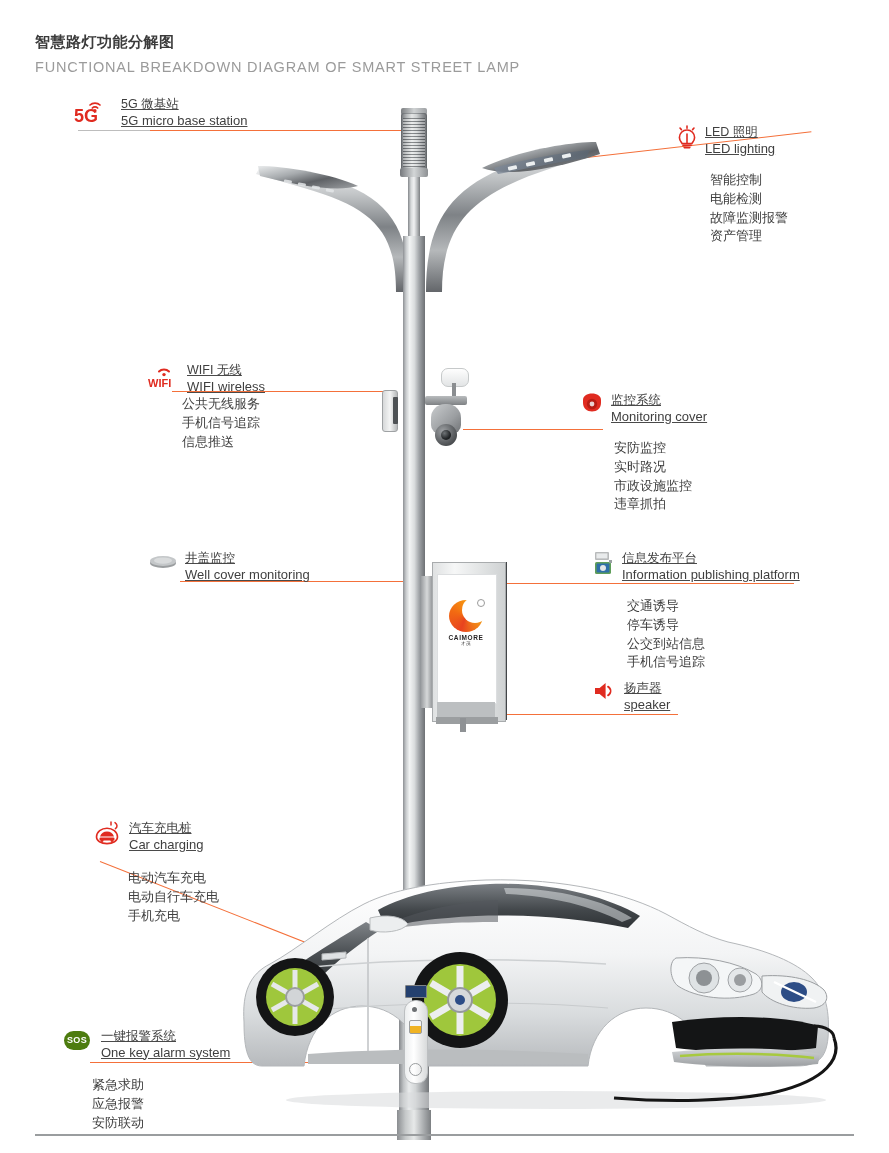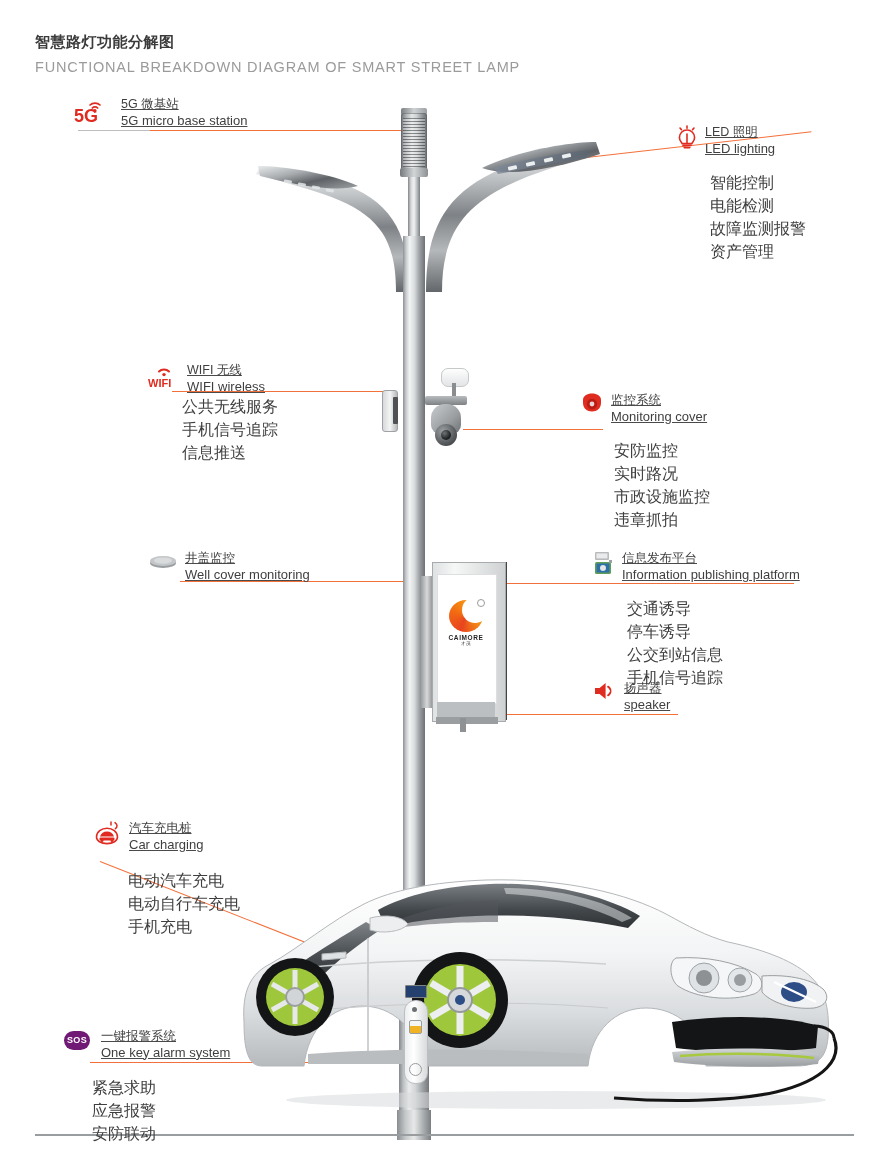--- a/index.html
+++ b/index.html
@@ -16,21 +16,21 @@
   .hdr-cn{font-size:15px;font-weight:bold;color:#3b3b3b;letter-spacing:.5px;line-height:1.3;}
   .hdr-en{font-size:14.5px;color:#9b9b9b;letter-spacing:.8px;margin-top:7px;line-height:1.2;}
 
   
   .callout{position:absolute;}
   .co-head{display:flex;align-items:flex-start;gap:7px;}
   .co-ico{flex:0 0 auto;width:30px;height:30px;position:relative;display:block;}
   .co-txt{line-height:1.25;padding-top:1px;text-decoration:underline;}
   .co-cn{font-size:12.5px;color:#3f3f3f;white-space:nowrap;}
   .co-en{font-size:13px;color:#3f3f3f;white-space:nowrap;}
-  .co-sub{font-size:16px;color:#3f3f3f;line-height:1.45;margin-top:9px;}
+  .co-sub{font-size:13px;color:#3f3f3f;line-height:1.45;margin-top:9px;}
   .co-sub div{white-space:nowrap;}
   .ind{padding-left:34px;}
 
   
   .lead{position:absolute;background:#f4703a;height:1px;transform-origin:0 50%;}
   .lead.gray{background:#bdbdbd;}
 
   
   .pole{position:absolute;left:403px;top:236px;width:22px;height:900px;
      background:linear-gradient(to right,#8d9094 0%,#c9ccce 14%,#f2f4f4 30%,#d9dcdd 52%,#9fa3a6 74%,#7d8084 92%,#6e7174 100%);}
@@ -104,21 +104,21 @@
      background:linear-gradient(to right,#8a8d90,#c5c8c9,#e7e9e9,#b0b3b5,#7c7f82);}
 
   
   .ground{position:absolute;left:35px;top:1134px;width:819px;height:2px;background:#9a9d9f;}
 
   
   .car{position:absolute;left:236px;top:852px;width:620px;height:260px;}
   .wheel{position:absolute;border-radius:50%;background:#141516;}
   .rim-g{position:absolute;border-radius:50%;background:#9fc73c;}
   svg{display:block;}
-  .sos-badge{width:26px;height:19px;border-radius:11px;background:#701a75;color:#fff;
+  .sos-badge{width:26px;height:19px;border-radius:11px;background:#4d7c0f;color:#fff;
      font-size:9px;font-weight:bold;display:flex;align-items:center;justify-content:center;letter-spacing:.4px;}
 </style>
 </head>
 <body>
 
 <div class="stage">
 
   <div class="hdr">
     <div class="hdr-cn">智慧路灯功能分解图</div>
     <div class="hdr-en">FUNCTIONAL BREAKDOWN DIAGRAM OF SMART STREET LAMP</div>

